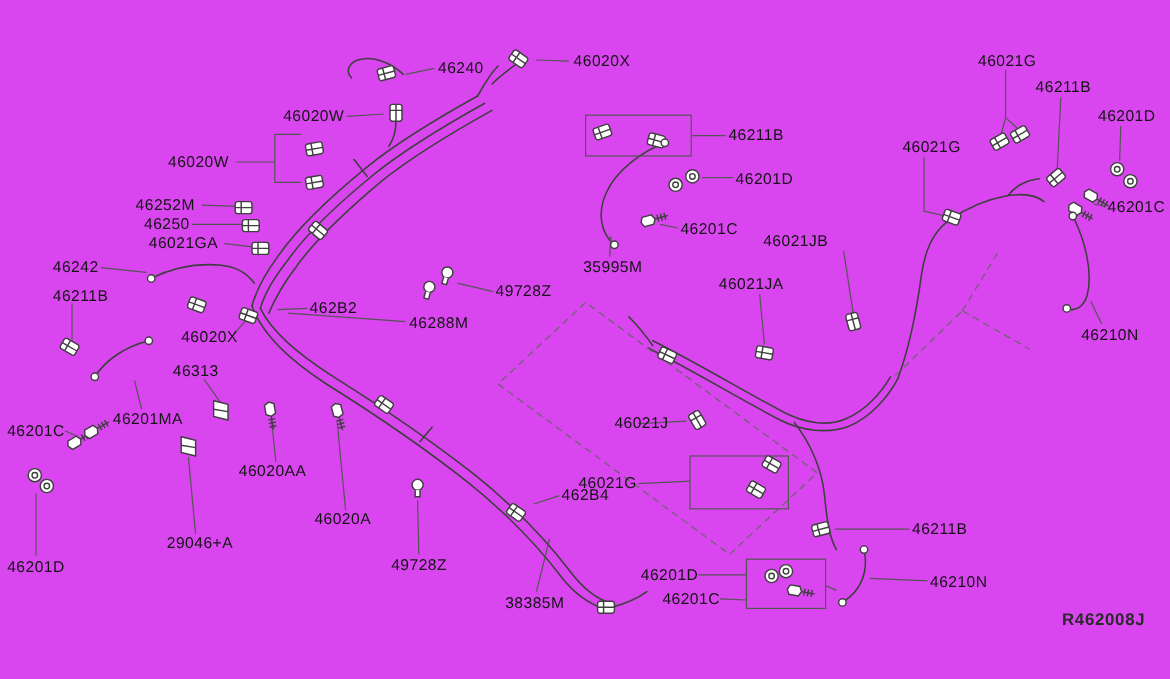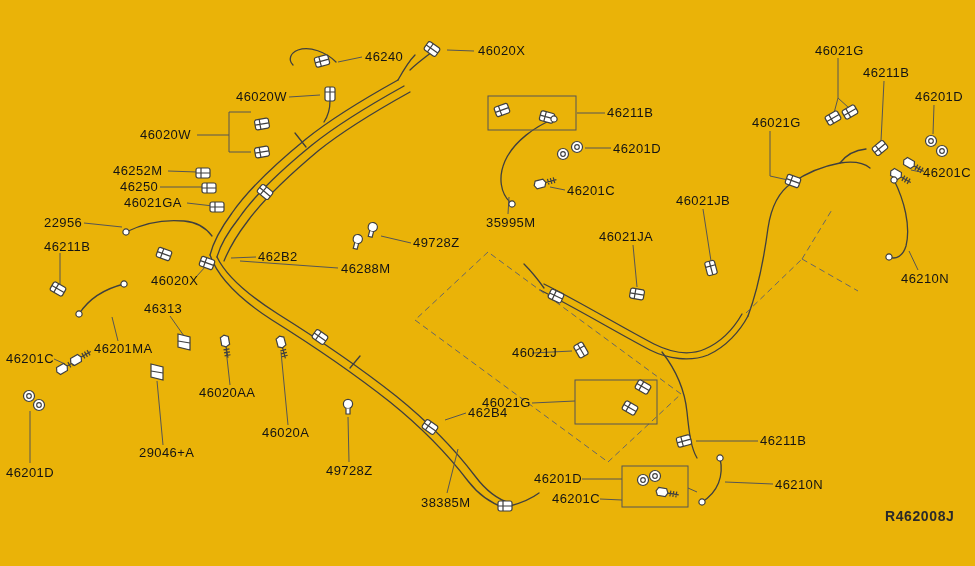--- a/index.html
+++ b/index.html
@@ -1,19 +1,19 @@
 <!DOCTYPE html>
 <html><head>
 <meta charset="utf-8">
 <style>
   html,body { margin:0; padding:0; background:#ffffff; }
   .stage {
     position:relative;
     width:975px; height:566px;
-    background:#eab308;
+    background:#d946ef;
     font-family:"Liberation Sans", sans-serif;
     overflow:hidden;
   }
   .stage svg { position:absolute; left:0; top:0; }
   .lbl {
     position:absolute;
     font-size:13px;
     line-height:14px;
     color:#141414;
     letter-spacing:0.4px;
@@ -214,21 +214,21 @@
     </g>
   </svg>
 
   <span class="lbl" style="left:365px;top:50px">46240</span>
   <span class="lbl" style="left:478px;top:44px">46020X</span>
   <span class="lbl" style="left:236px;top:90px">46020W</span>
   <span class="lbl" style="left:140px;top:128px">46020W</span>
   <span class="lbl" style="left:113px;top:164px">46252M</span>
   <span class="lbl" style="left:120px;top:180px">46250</span>
   <span class="lbl" style="left:124px;top:196px">46021GA</span>
-  <span class="lbl" style="left:44px;top:216px">22956</span>
+  <span class="lbl" style="left:44px;top:216px">46242</span>
   <span class="lbl" style="left:44px;top:240px">46211B</span>
   <span class="lbl" style="left:258px;top:250px">462B2</span>
   <span class="lbl" style="left:151px;top:274px">46020X</span>
   <span class="lbl" style="left:341px;top:262px">46288M</span>
   <span class="lbl" style="left:413px;top:236px">49728Z</span>
   <span class="lbl" style="left:144px;top:302px">46313</span>
   <span class="lbl" style="left:94px;top:342px">46201MA</span>
   <span class="lbl" style="left:6px;top:352px">46201C</span>
   <span class="lbl" style="left:199px;top:386px">46020AA</span>
   <span class="lbl" style="left:262px;top:426px">46020A</span>
@@ -241,21 +241,21 @@
   <span class="lbl" style="left:512px;top:346px">46021J</span>
   <span class="lbl" style="left:534px;top:472px">46201D</span>
   <span class="lbl" style="left:552px;top:492px">46201C</span>
   <span class="lbl" style="left:760px;top:434px">46211B</span>
   <span class="lbl" style="left:775px;top:478px">46210N</span>
   <span class="lbl" style="left:607px;top:106px">46211B</span>
   <span class="lbl" style="left:613px;top:142px">46201D</span>
   <span class="lbl" style="left:567px;top:184px">46201C</span>
   <span class="lbl" style="left:486px;top:216px">35995M</span>
   <span class="lbl" style="left:599px;top:230px">46021JA</span>
-  <span class="lbl" style="left:676px;top:194px">46021JB</span>
+  <span class="lbl" style="left:636px;top:194px">46021JB</span>
   <span class="lbl" style="left:752px;top:116px">46021G</span>
   <span class="lbl" style="left:815px;top:44px">46021G</span>
   <span class="lbl" style="left:863px;top:66px">46211B</span>
   <span class="lbl" style="left:915px;top:90px">46201D</span>
   <span class="lbl" style="left:923px;top:166px">46201C</span>
   <span class="lbl" style="left:901px;top:272px">46210N</span>
 
   <span class="ref" style="left:885px;top:508px">R462008J</span>
 </div>
 

